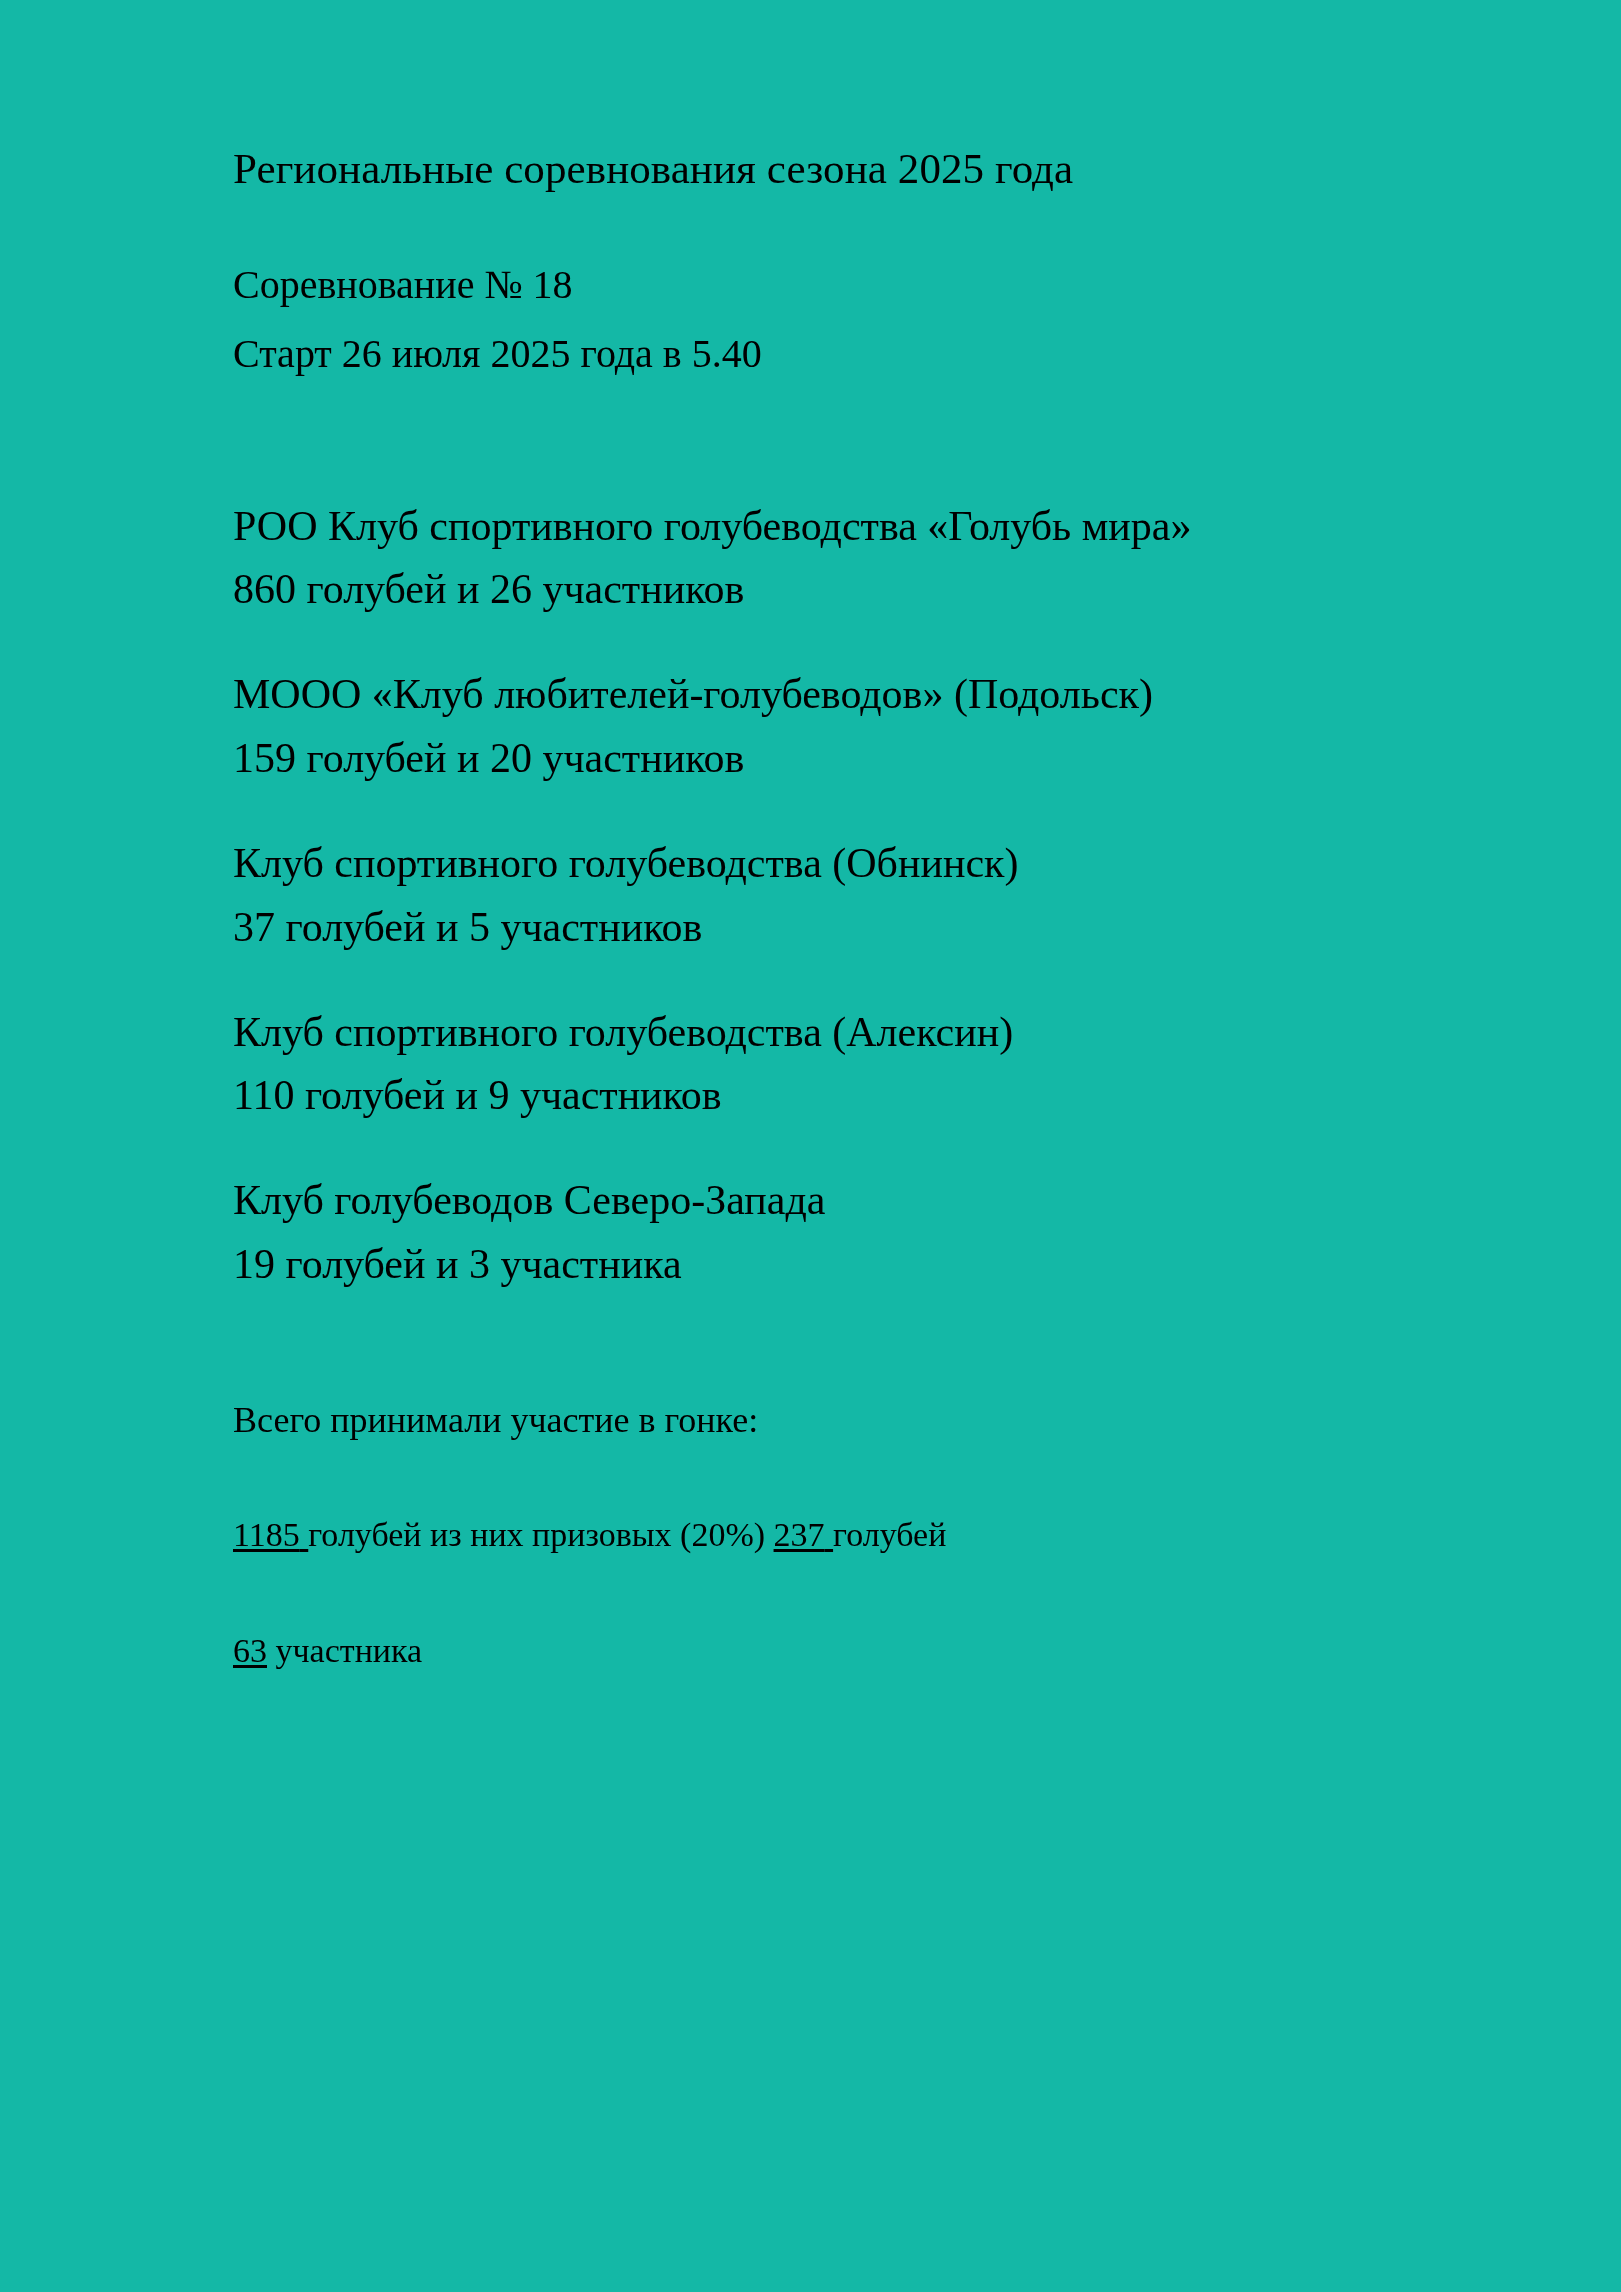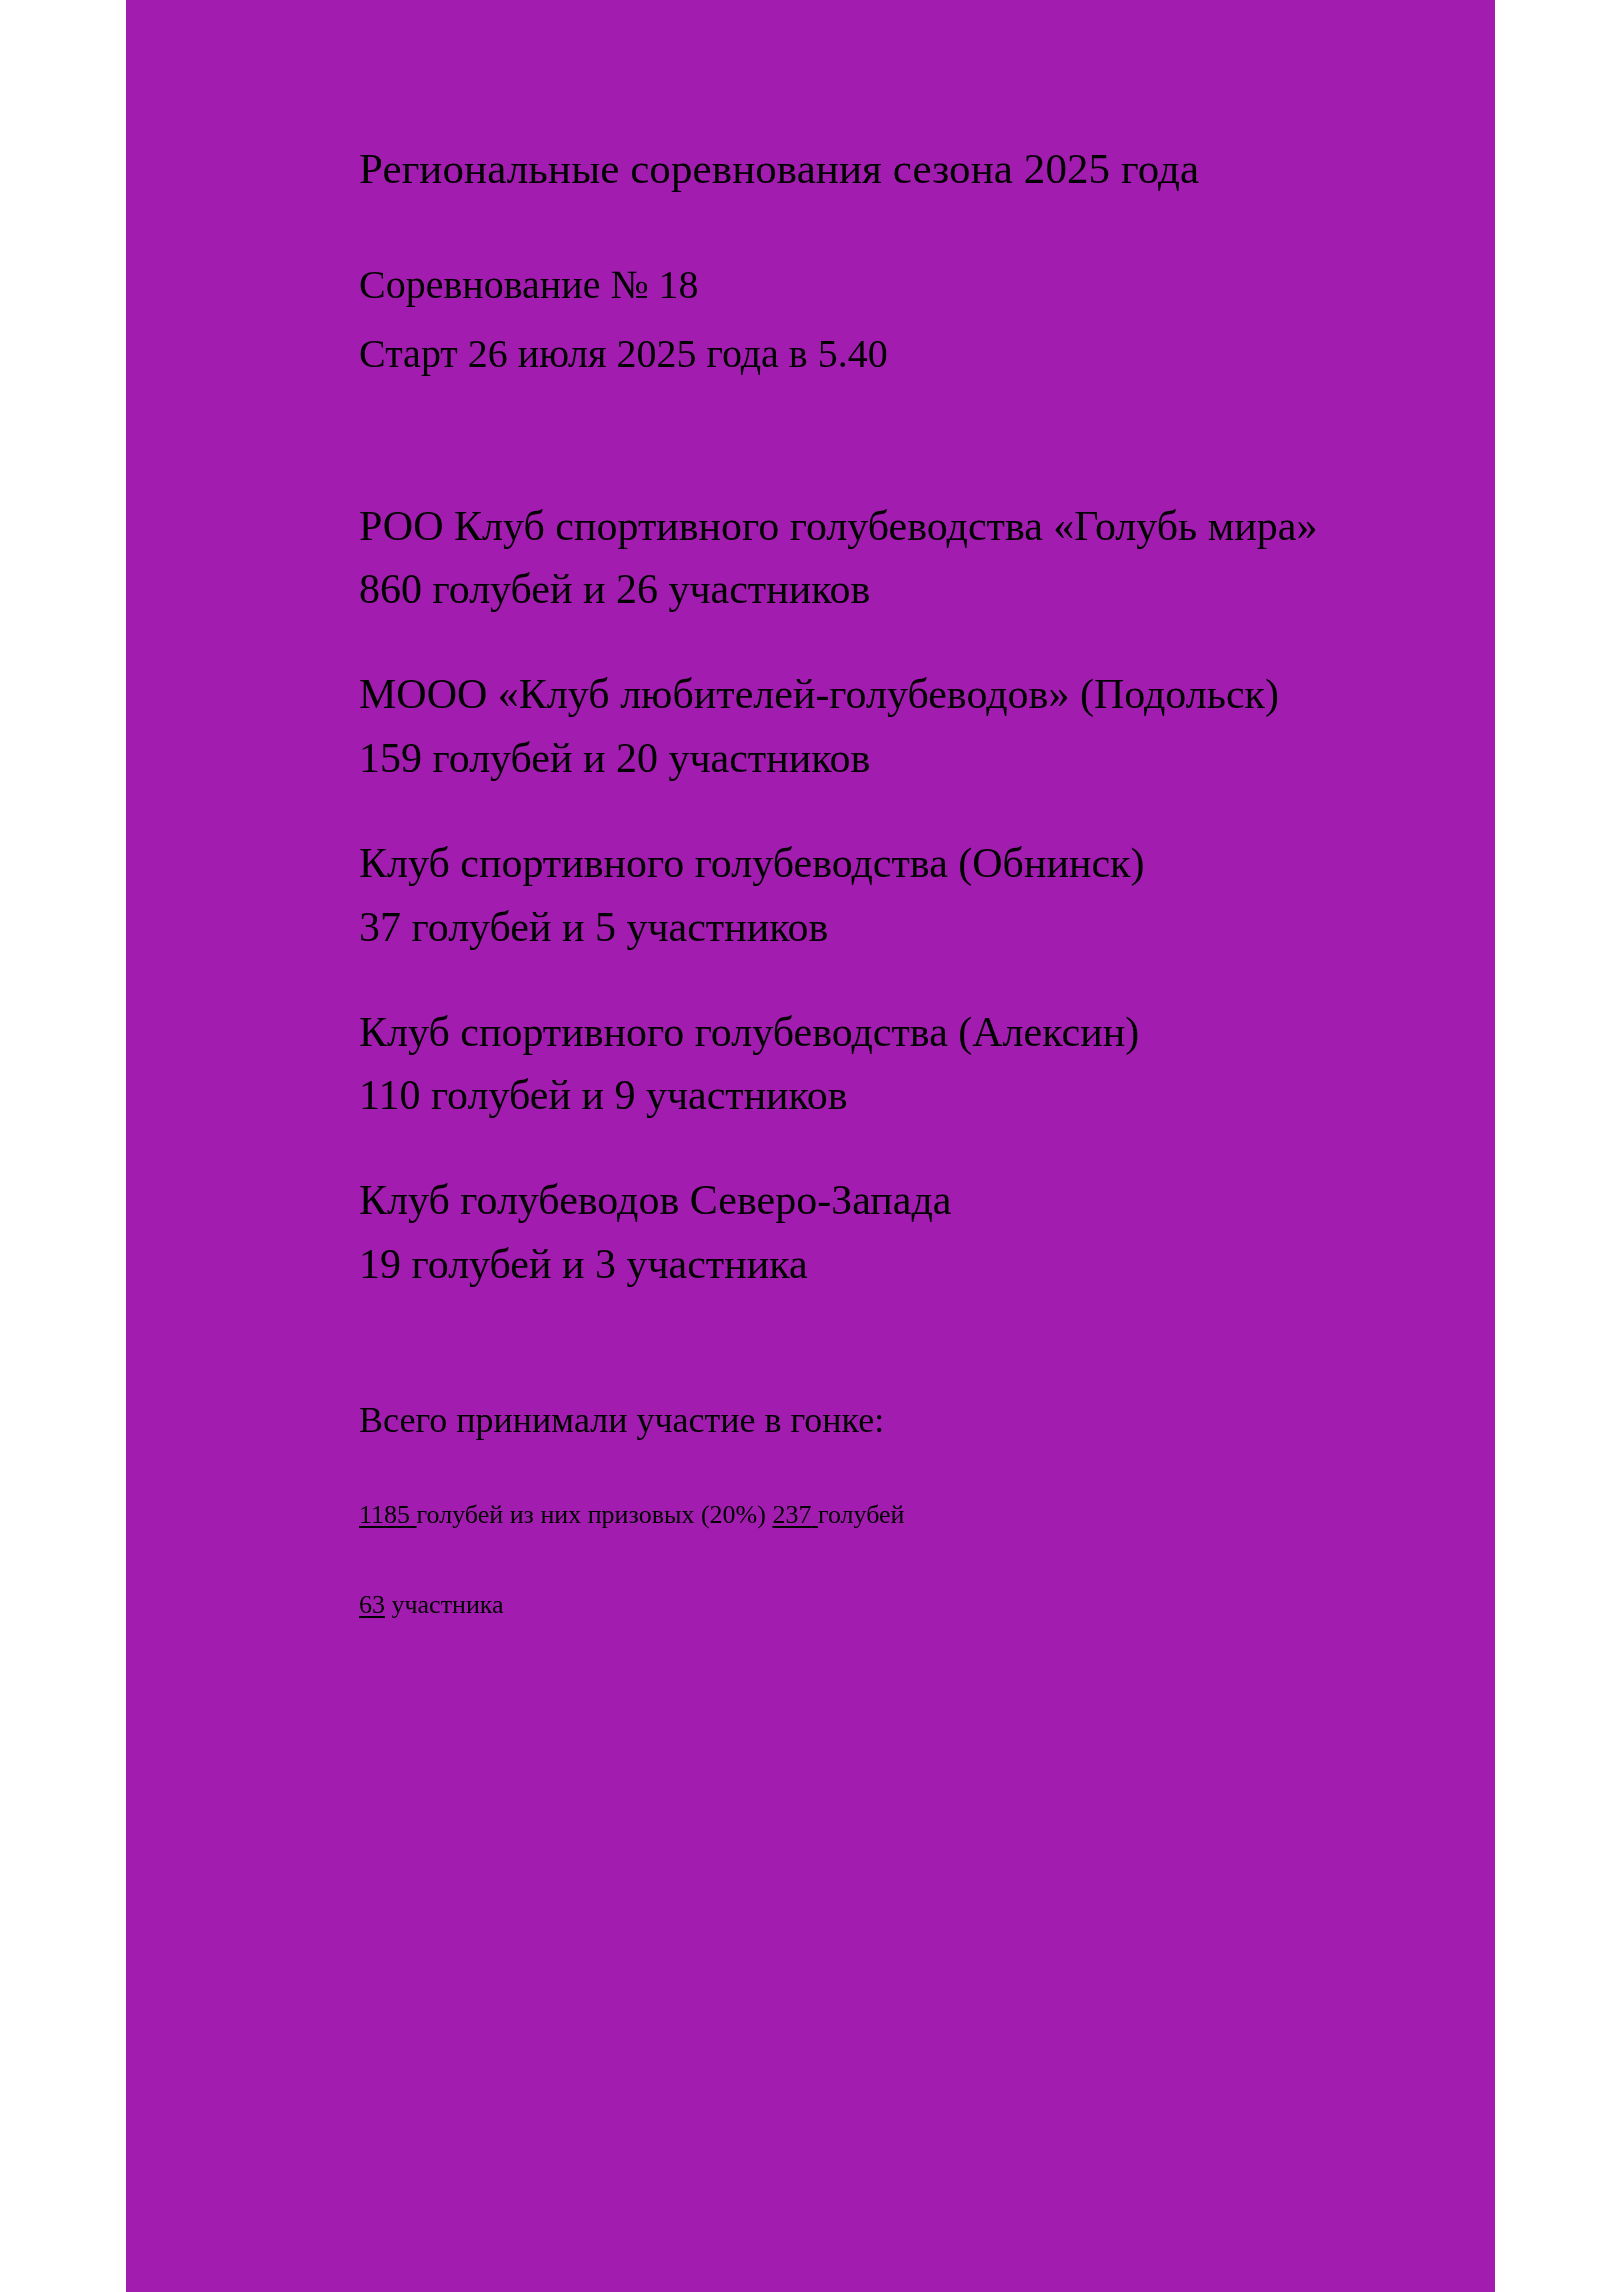--- a/index.html
+++ b/index.html
@@ -7,24 +7,24 @@
     margin: 0;
     padding: 0;
     background: #ffffff;
   }
   body {
     font-family: "Liberation Serif", "DejaVu Serif", serif;
     color: #000000;
   }
   .page {
     position: relative;
-    width: 1369px;
+    width: 1621px;
     height: 2293px;
     margin: 0 auto;
-    background: #a21caf;
+    background: #14b8a6;
     overflow: hidden;
     box-sizing: border-box;
   }
   .content {
     position: absolute;
     left: 233px;
     top: 147px;
     width: 1215px;
   }
   .doc-title {
@@ -58,23 +58,24 @@
   }
 
   .summary-heading {
     font-size: 36px;
     line-height: 1.3;
     white-space: nowrap;
     margin: 0;
     font-weight: normal;
   }
   .total-line {
-    font-size: 26px;
+    font-size: 34px;
     line-height: 1.5;
     white-space: nowrap;
+    margin-top: 14px;
   }
   .u {
     text-decoration: underline;
     text-underline-offset: 2.9px;
   }
 </style>
 </head>
 <body>
 
 <div class="page">

